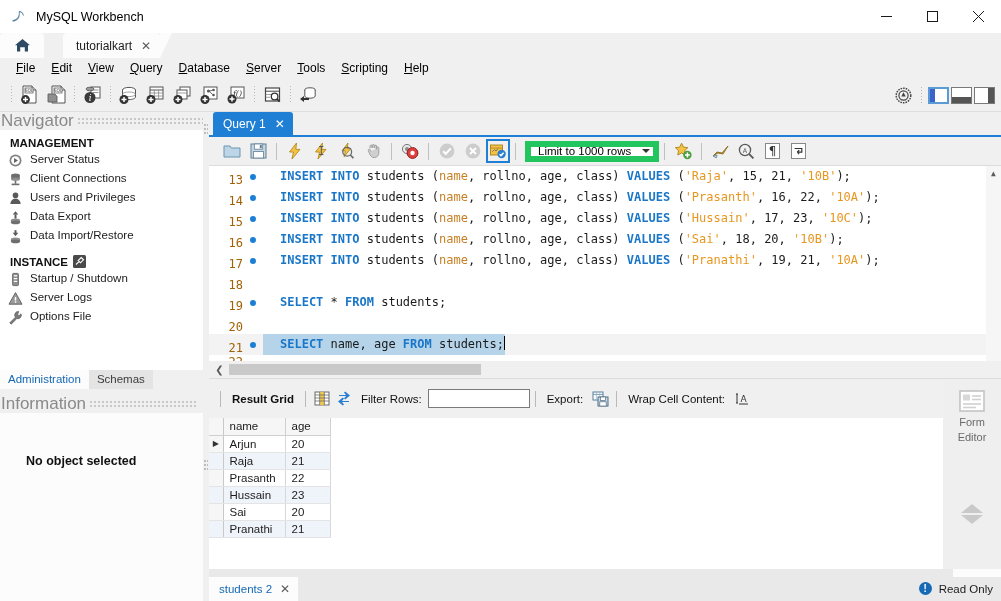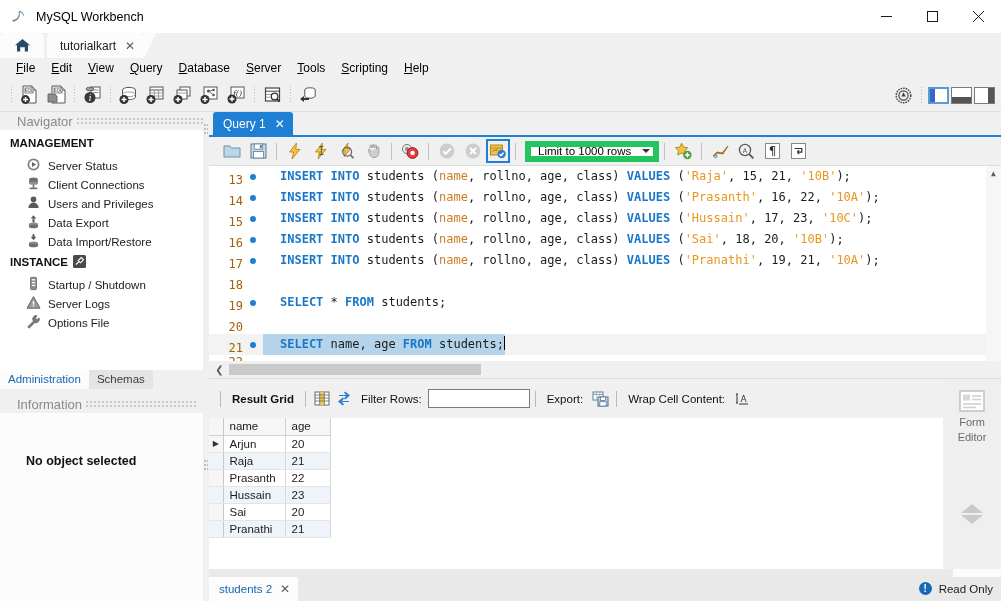--- a/index.html
+++ b/index.html
@@ -25,21 +25,21 @@
   .titlebar .title { font-size: 12.5px; color: #000; }
   .winbtns { position: absolute; right: 0; top: 0; height: 33px; display: flex; }
   .winbtn {
     width: 46px; height: 33px; display: flex; align-items: center; justify-content: center;
     font-size: 13px; color: #1b1b1b; background: #fff;
   }
 
   
   .doctabs {
     position: absolute; left: 0; top: 33px; width: 1001px; height: 25px;
-    background: #f0f0f0; display: flex; align-items: flex-end;
+    background: #f0f0f0; display: flex; align-items: flex-end; gap: 16px;
   }
   .hometab {
     width: 44px; height: 25px; background: #fcfcfc;
     border-top-left-radius: 4px; border-top-right-radius: 4px;
     display: flex; align-items: center; justify-content: center;
   }
   .doctab {
     height: 25px; background: #fcfcfc; padding: 0 9px 0 13px;
     display: flex; align-items: center; gap: 9px;
     border-top-left-radius: 4px; border-top-right-radius: 4px;
@@ -76,32 +76,32 @@
 
   .panelbtn { width: 21px; height: 17px; border: 1px solid #7a7a7a; margin-left: 2px; background: #fff; position: relative; }
   .panelbtn.sel { border: 2px solid #5b9bd5; }
 
   
   .sidebar {
     position: absolute; left: 0; top: 112px; width: 209px; height: 489px;
     background: #f0f0f0;
   }
   .panelhdr {
-    height: 18px; display: flex; align-items: center; padding-left: 17px;
-    font-size: 13px; color: #8a8a8a; background: #f0f0f0;
+    height: 18px; display: flex; align-items: center; padding-left: 1px;
+    font-size: 17px; color: #8a8a8a; background: #f0f0f0;
   }
   .panelhdr .dots { flex: 1; height: 7px; margin-left: 4px; margin-right: 6px;
     background-image: radial-gradient(circle at 1px 1px, #c8c8c8 1px, transparent 1px);
     background-size: 4px 4px; }
   .navbody {
     position: absolute; left: 0; top: 18px; width: 203px; height: 240px;
     background: #ffffff; overflow: hidden;
   }
   .navgroup { font-size: 11.5px; font-weight: bold; color: #111; padding: 7px 0 4px 10px; display:flex; align-items:center; gap:5px;}
-  .navitem { height: 19px; display: flex; align-items: flex-end; padding-left: 26px; gap: 7px; font-size: 11.5px; color: #1b1b1b; }
+  .navitem { height: 19px; display: flex; align-items: flex-start; padding-left: 8px; gap: 7px; font-size: 11.5px; color: #1b1b1b; }
   .navicon { width: 15px; height: 15px; flex: 0 0 auto; display:block; }
   .navtabs {
     position: absolute; left: 0; top: 258px; width: 203px; height: 19px;
     display: flex; align-items: flex-end; background: #f0f0f0;
   }
   .navtab { height: 19px; padding: 0 8px; font-size: 11.5px; line-height: 19px; color: #3c3c3c; background: #e4e4e4; }
   .navtab.active { background: #fcfcfc; color: #1569b5; }
 
   .infopanel { position: absolute; left: 0; top: 283px; width: 203px; height: 318px; }
   .infobody {

